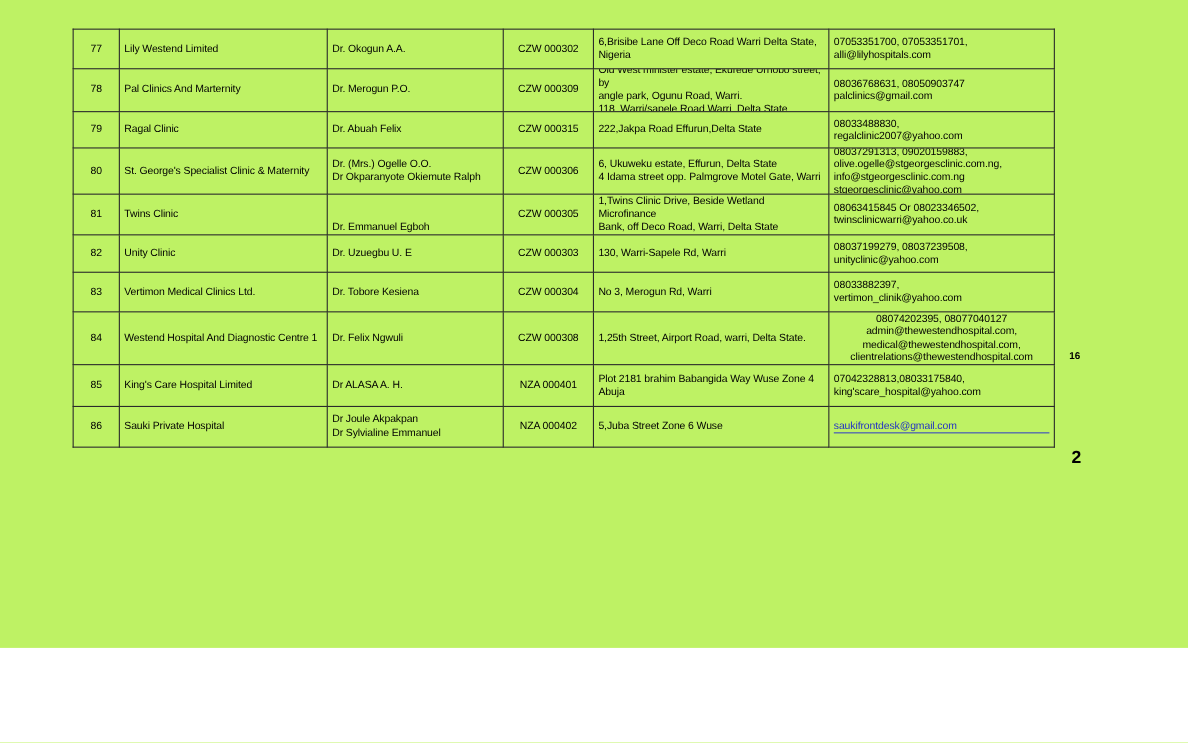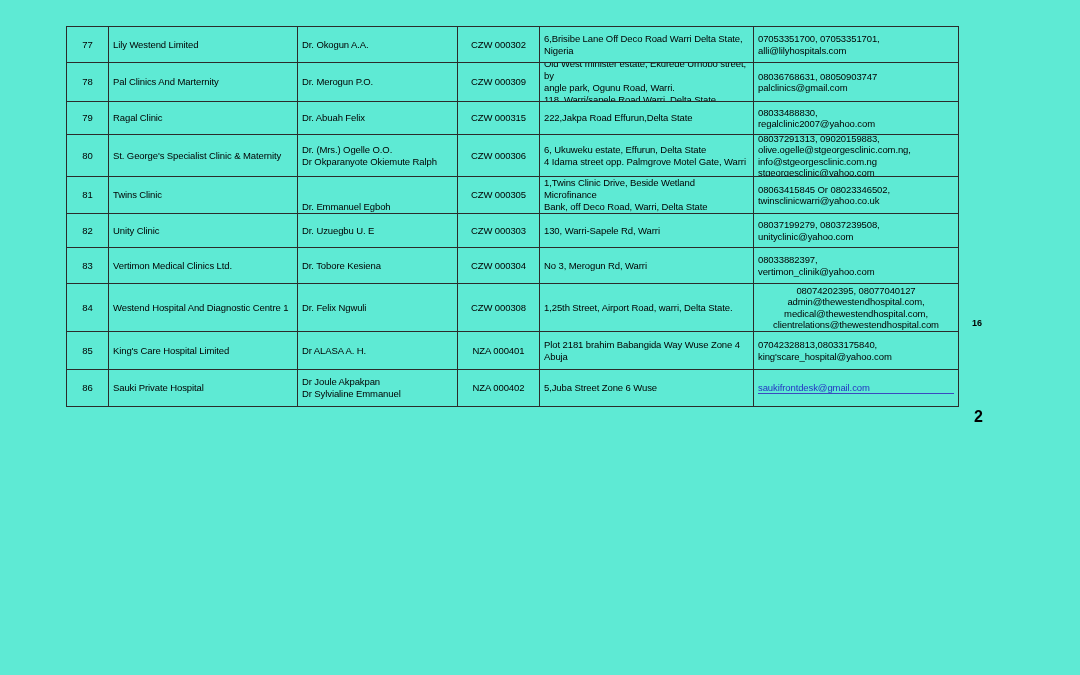--- a/index.html
+++ b/index.html
@@ -1,20 +1,20 @@
 <!DOCTYPE html>
 <html><head>
 <meta charset="utf-8">
 <style>
   html, body { margin: 0; padding: 0; background: #ffffff; }
   .page {
     position: relative;
     width: 1080px;
-    height: 675px;
-    background: #5eead4;
+    height: 589px;
+    background: #bef264;
     font-family: "Liberation Sans", sans-serif;
     color: #000;
     overflow: hidden;
   }
   table.register {
     position: absolute;
     left: 66px;
     top: 26px;
     width: 892px;
     border-collapse: collapse;

